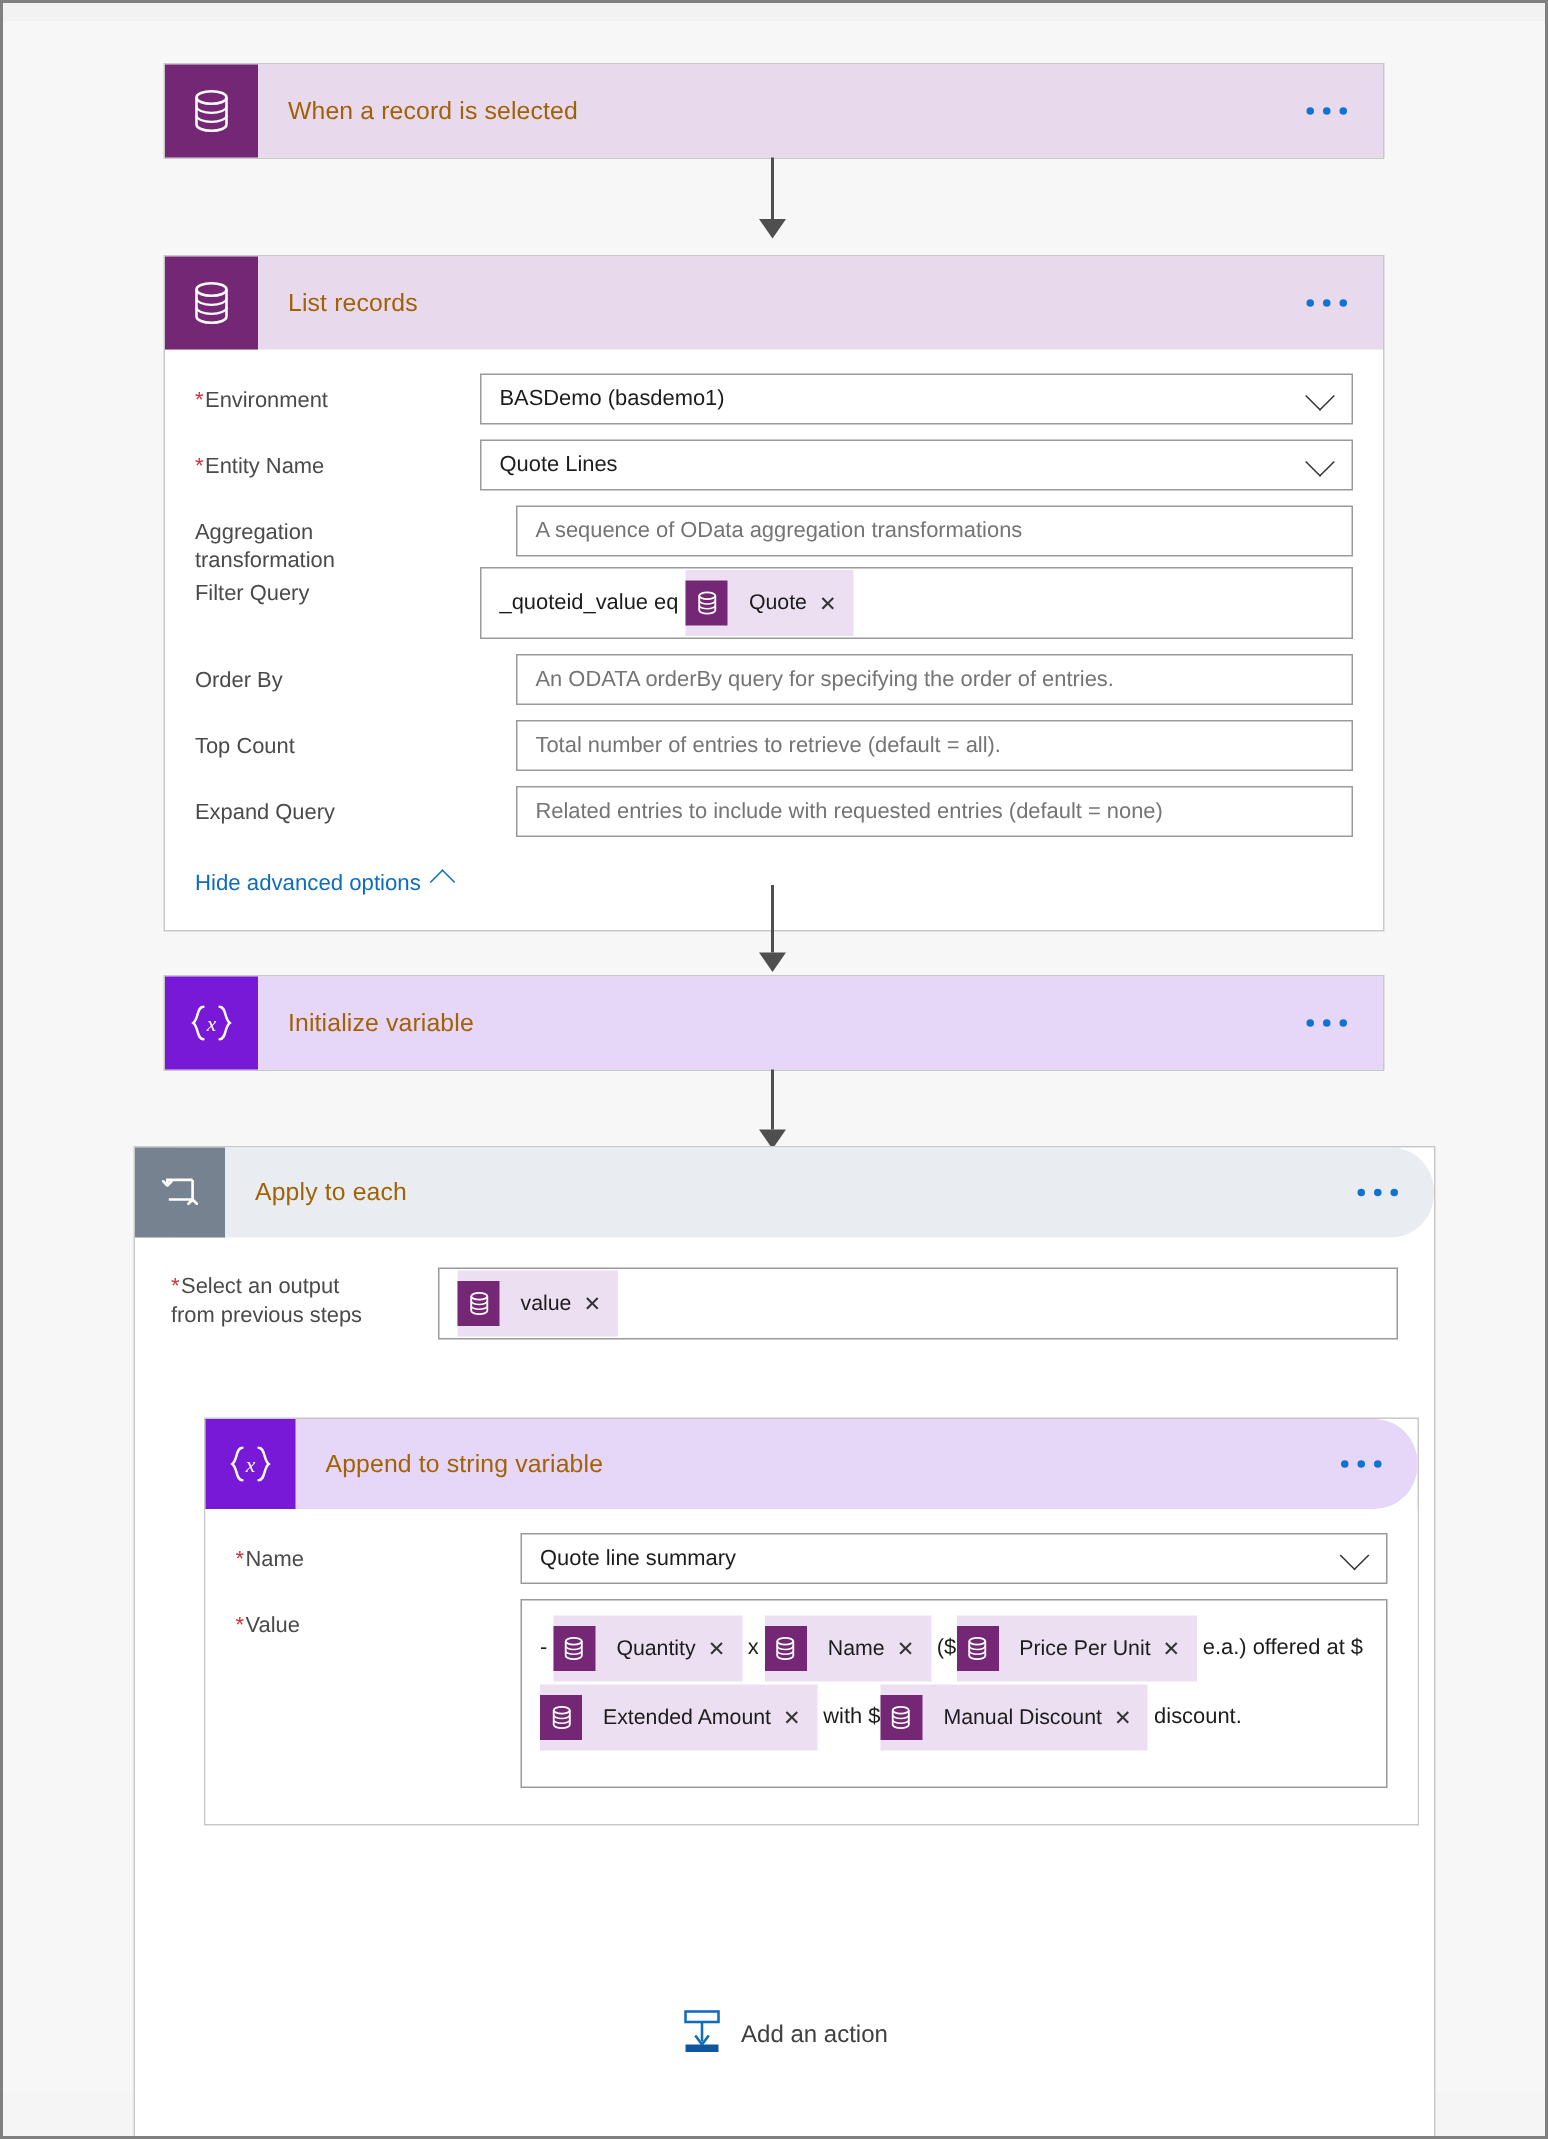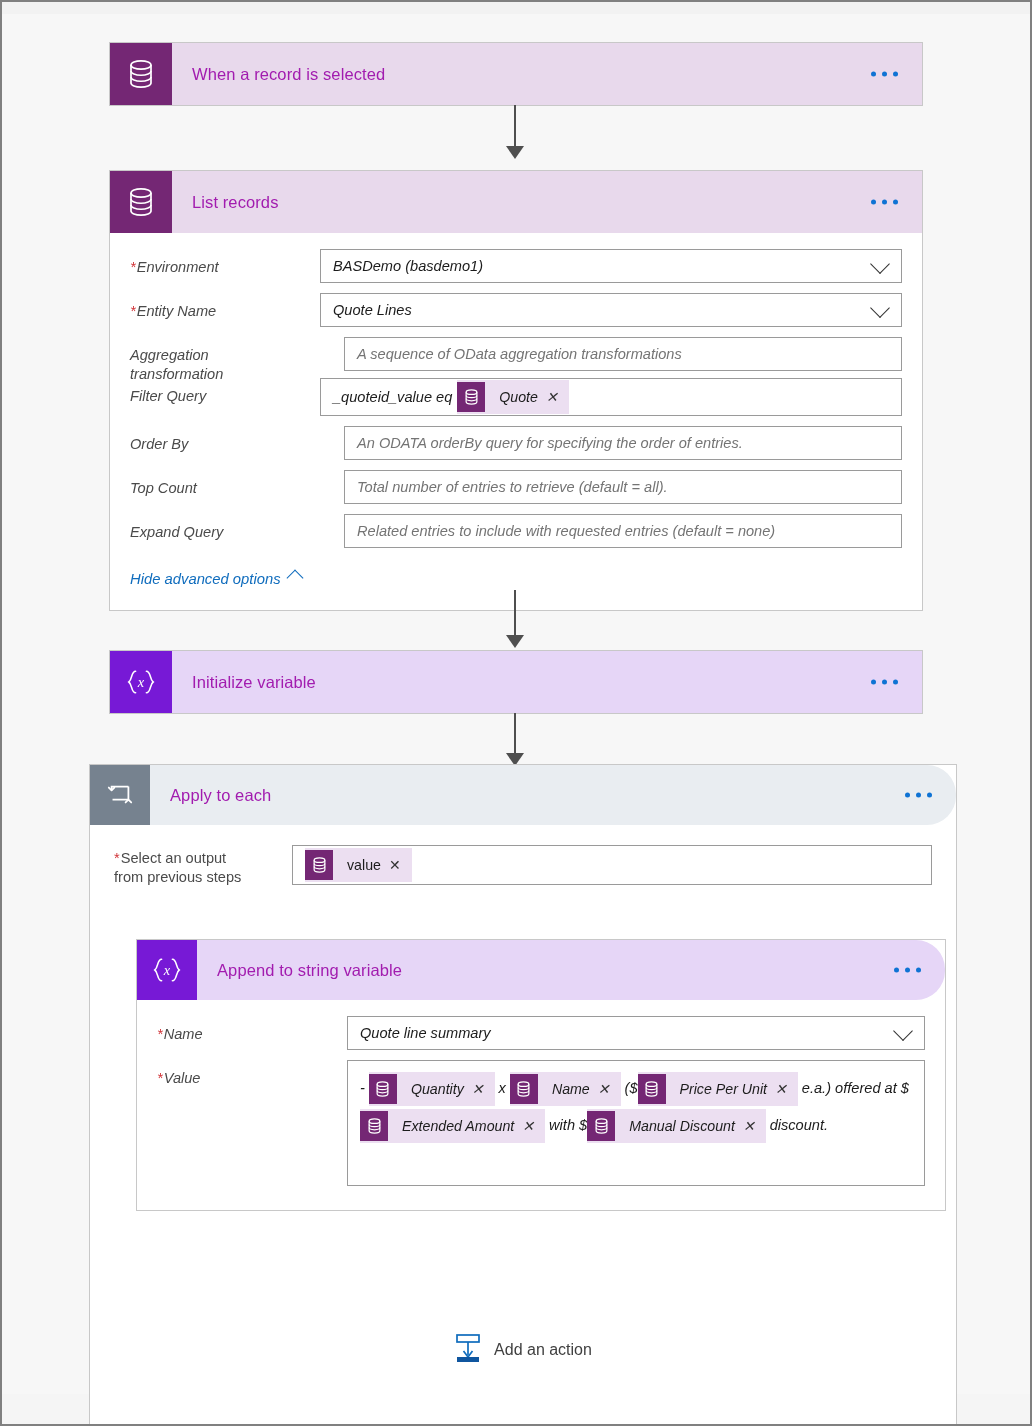--- a/index.html
+++ b/index.html
@@ -58,41 +58,41 @@
     justify-content: center;
   }
   .card-icon.violet { background: #7719d6; }
   .card-icon.scope  { background: #76828f; }
 
   .card-title {
     display: flex;
     align-items: center;
     padding-left: 20px;
     font-size: 16.5px;
-    color: #a21caf;
+    color: #a16207;
     letter-spacing: .1px;
   }
   .ellipsis-btn {
     position: absolute;
     right: 22px;
     top: 50%;
     transform: translateY(-50%);
     display: flex;
     gap: 6px;
     cursor: pointer;
     padding: 6px 2px;
   }
   .ellipsis-btn i {
     display: block;
     width: 5px; height: 5px;
     border-radius: 50%;
     background: #0f73d4;
   }
 
-  .card-body { padding: 16px 20px 18px 20px; background: #fff; font-style: italic; }
+  .card-body { padding: 16px 20px 18px 20px; background: #fff; }
 
   
   .frow {
     display: flex;
     align-items: flex-start;
     margin-bottom: 10px;
   }
   .flabel {
     width: 190px;
     flex: 0 0 190px;
@@ -126,21 +126,21 @@
     border-left: 1.6px solid #333;
     border-bottom: 1.6px solid #333;
     transform: rotate(-45deg);
   }
 
   
   .token {
     display: inline-flex;
     align-items: center;
     background: #ecdff1;
-    height: 34px;
+    height: 44px;
     vertical-align: middle;
     margin: 1px 0;
   }
   .token .tok-ico {
     width: 28px; height: 30px;
     background: #742774;
     display: flex; align-items: center; justify-content: center;
     flex: 0 0 28px;
   }
   .token .tok-label {

